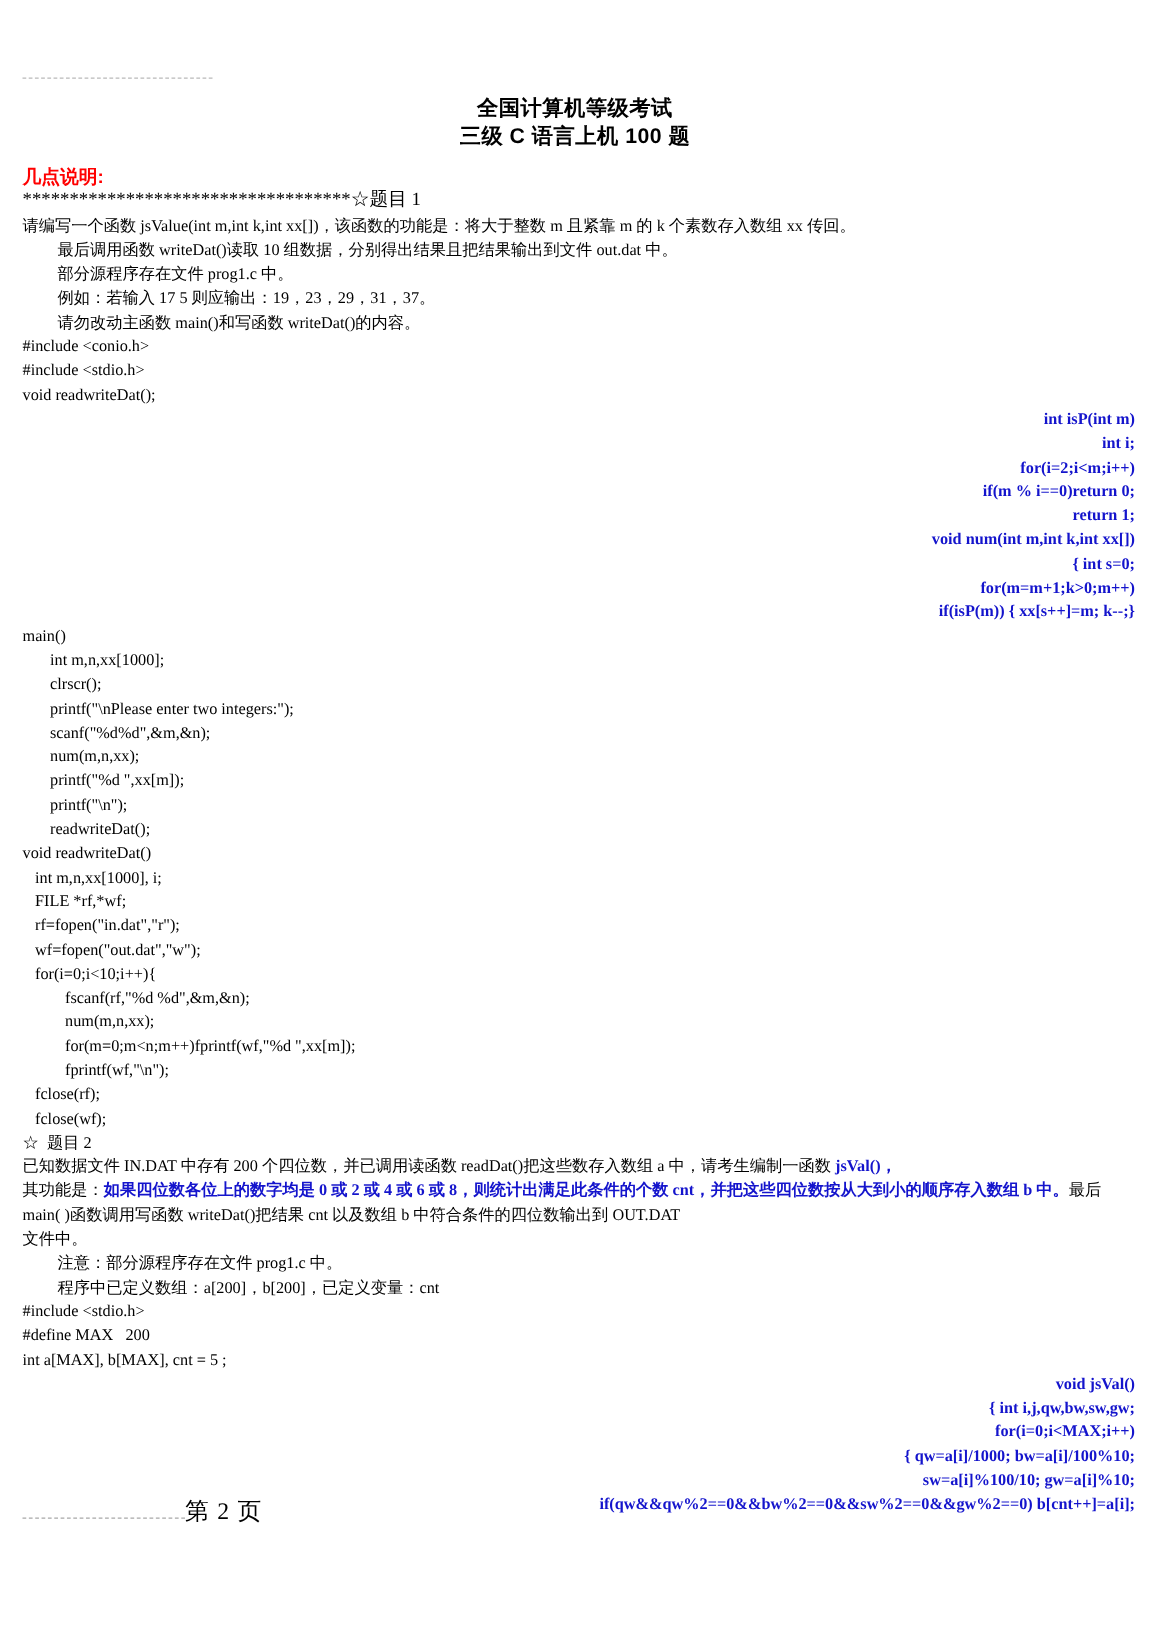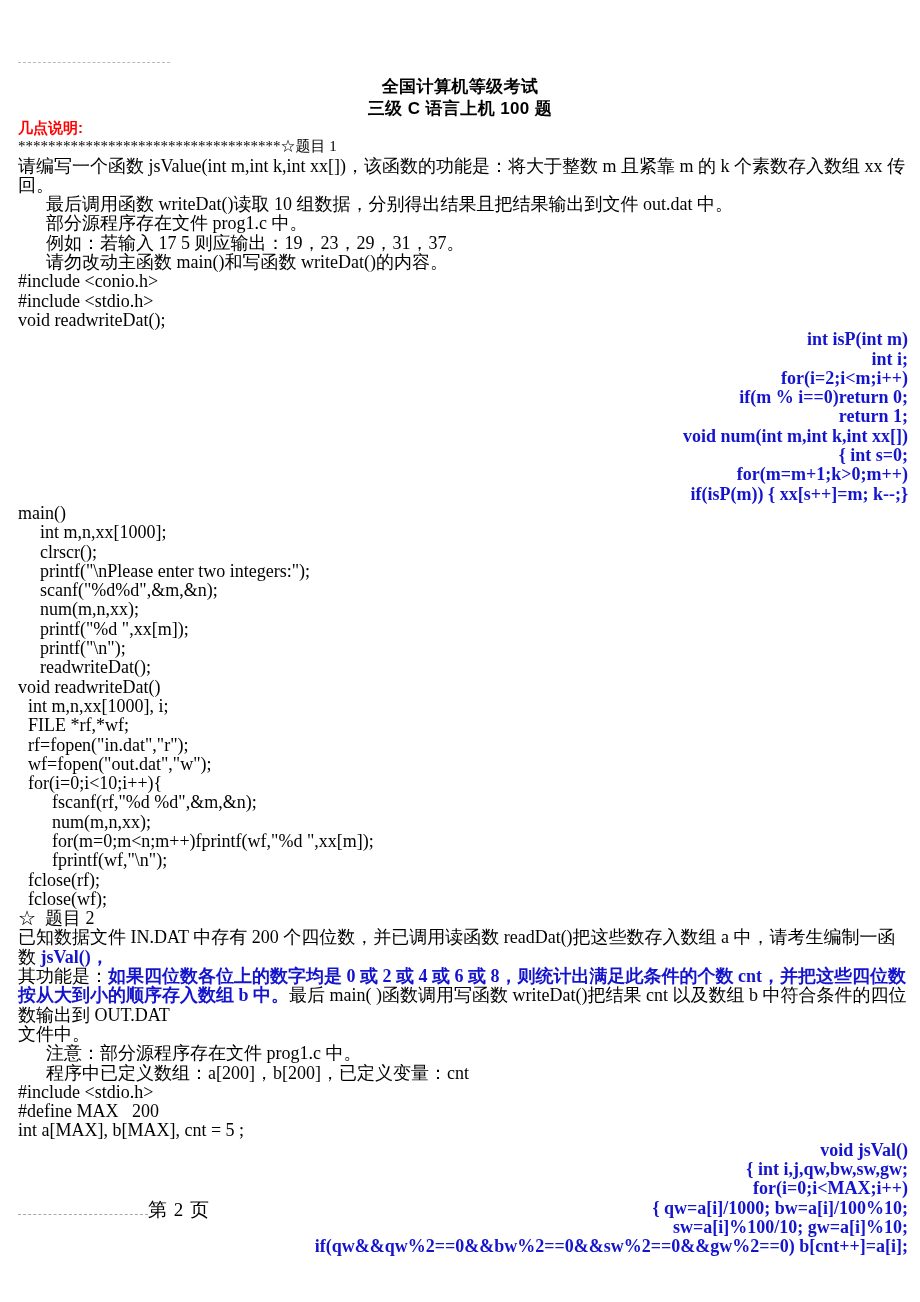--- a/index.html
+++ b/index.html
@@ -51,26 +51,26 @@
     font-weight: bold;
     font-size: 17px;
     line-height: 22px;
     letter-spacing: 0.4px;
     color: #000;
   }
 
   
   .content {
     position: absolute;
-    top: 118px;
+    top: 132px;
     left: 18px;
     width: 890px;
   }
   .ln {
-    font-size: 18px;
+    font-size: 13px;
     line-height: 19.3px;
     white-space: pre-wrap;
     font-family: "Liberation Serif", "DejaVu Serif", serif;
     color: #000;
   }
   .ln.red {
     color: #ff0000;
     font-weight: bold;
     font-family: "Liberation Sans", "DejaVu Sans", sans-serif;
     font-size: 15px;

